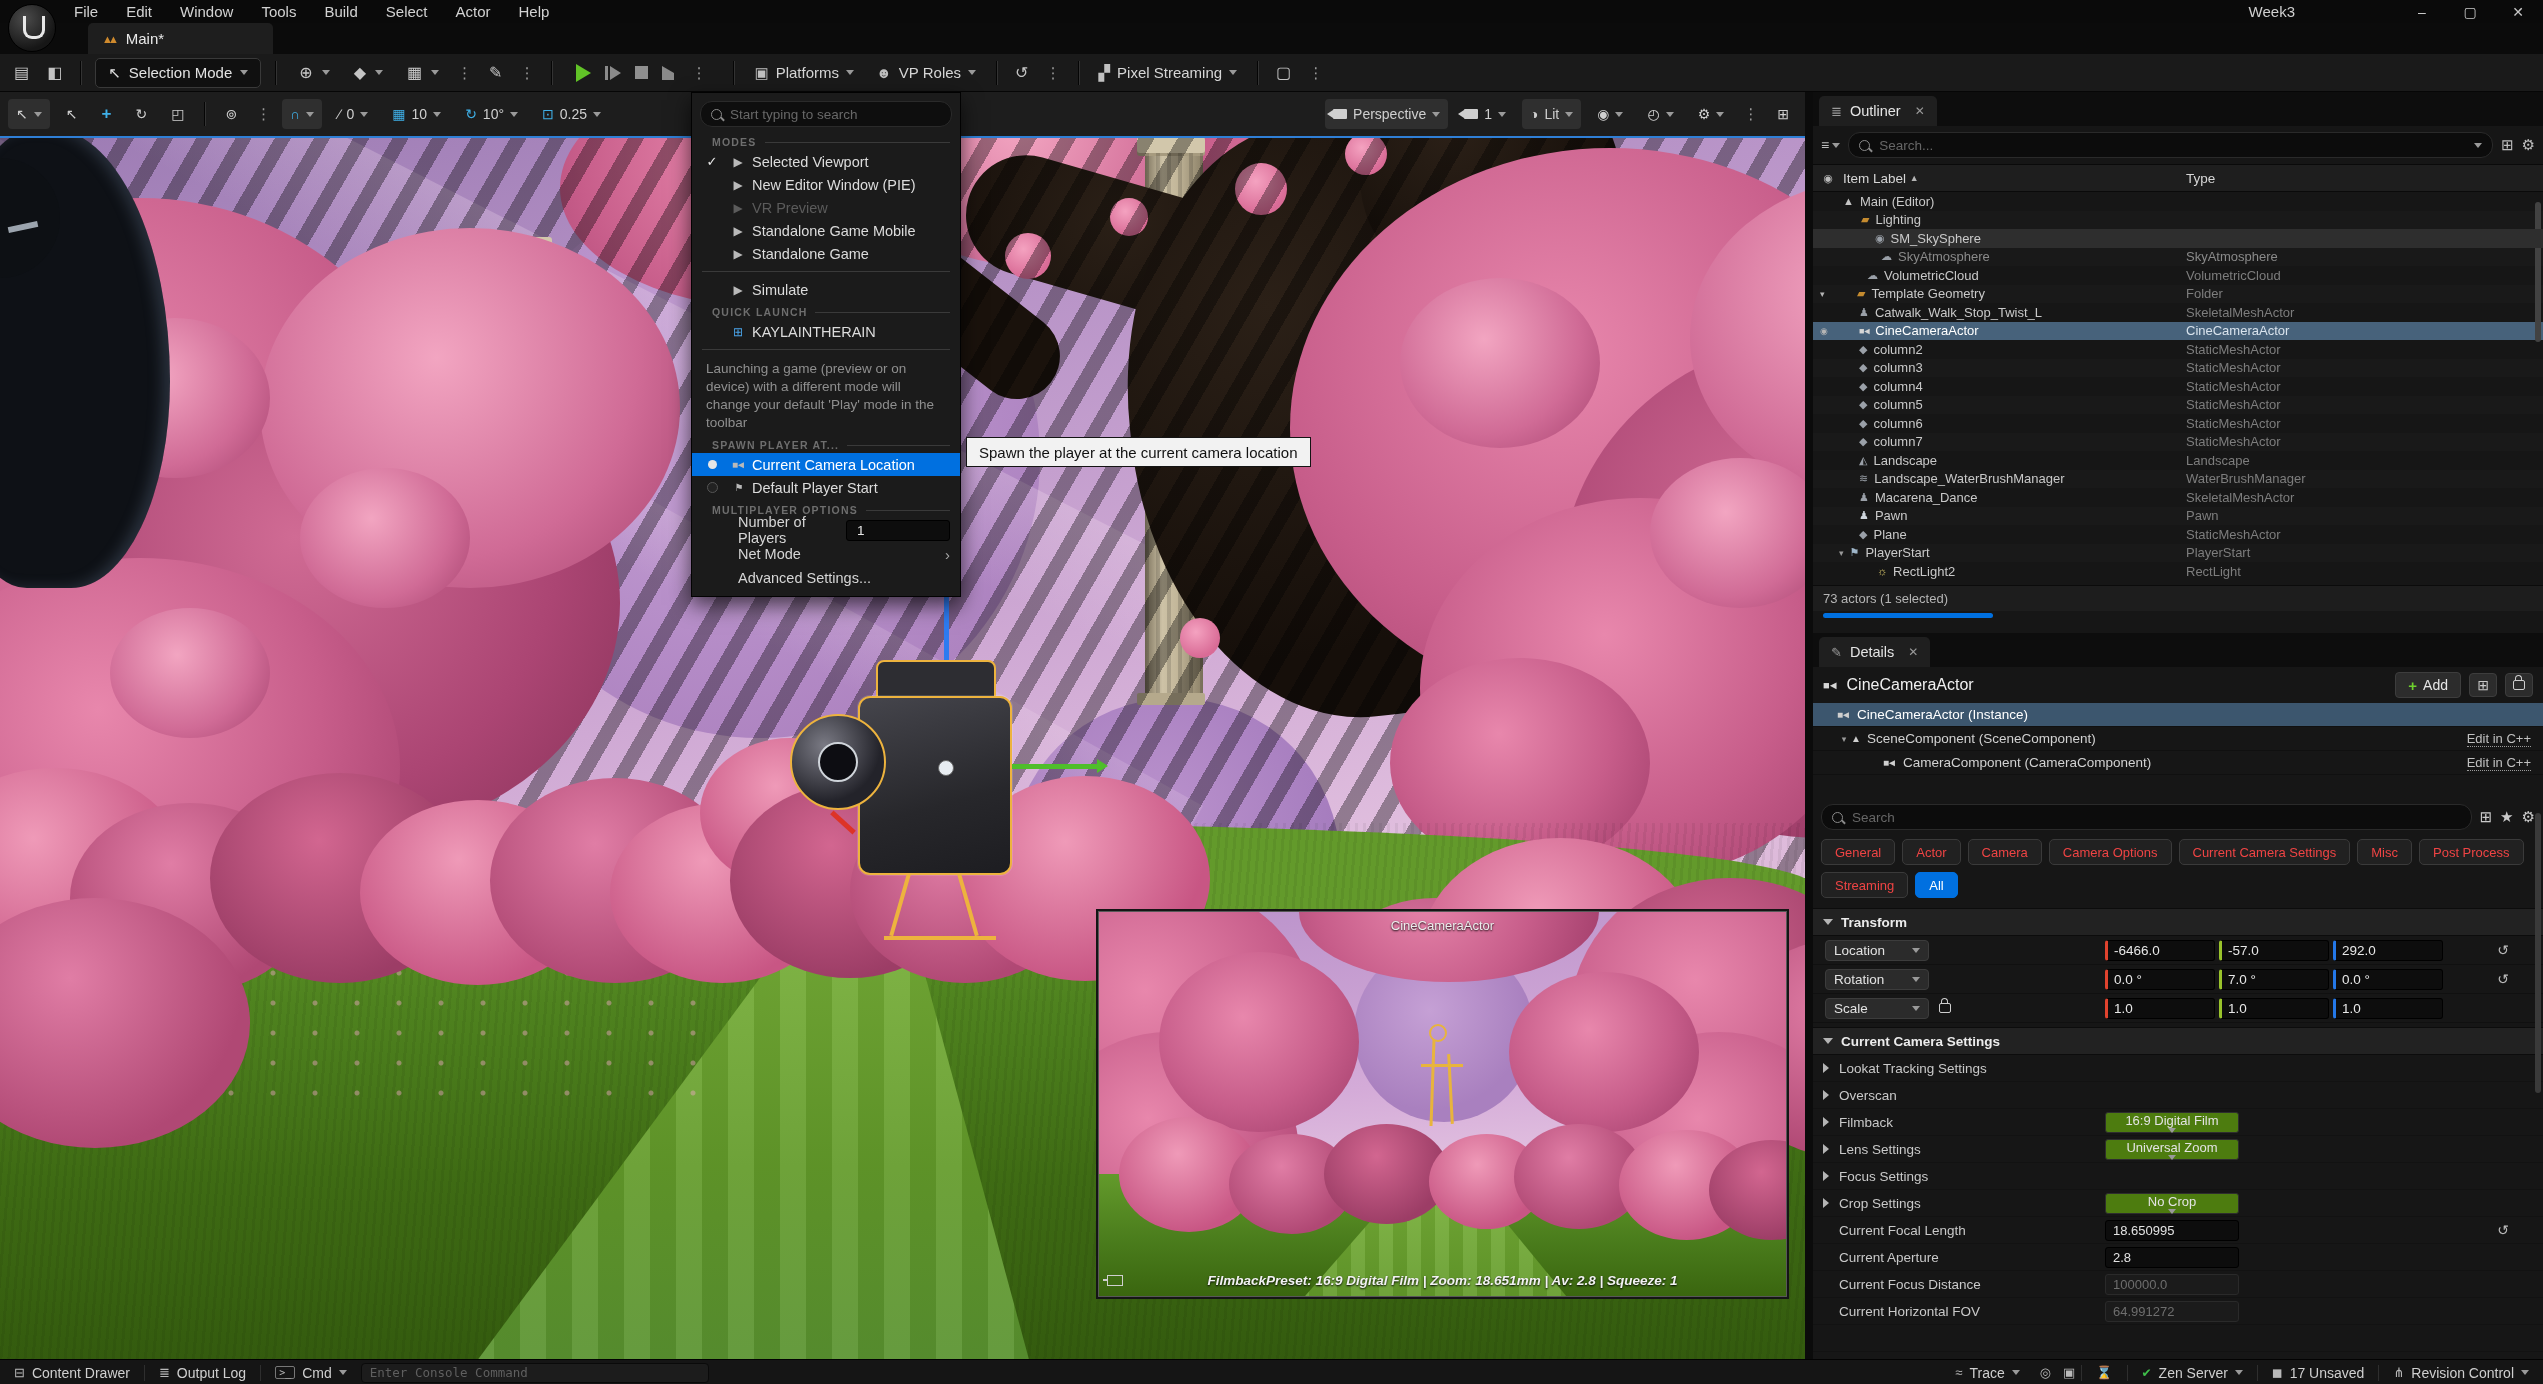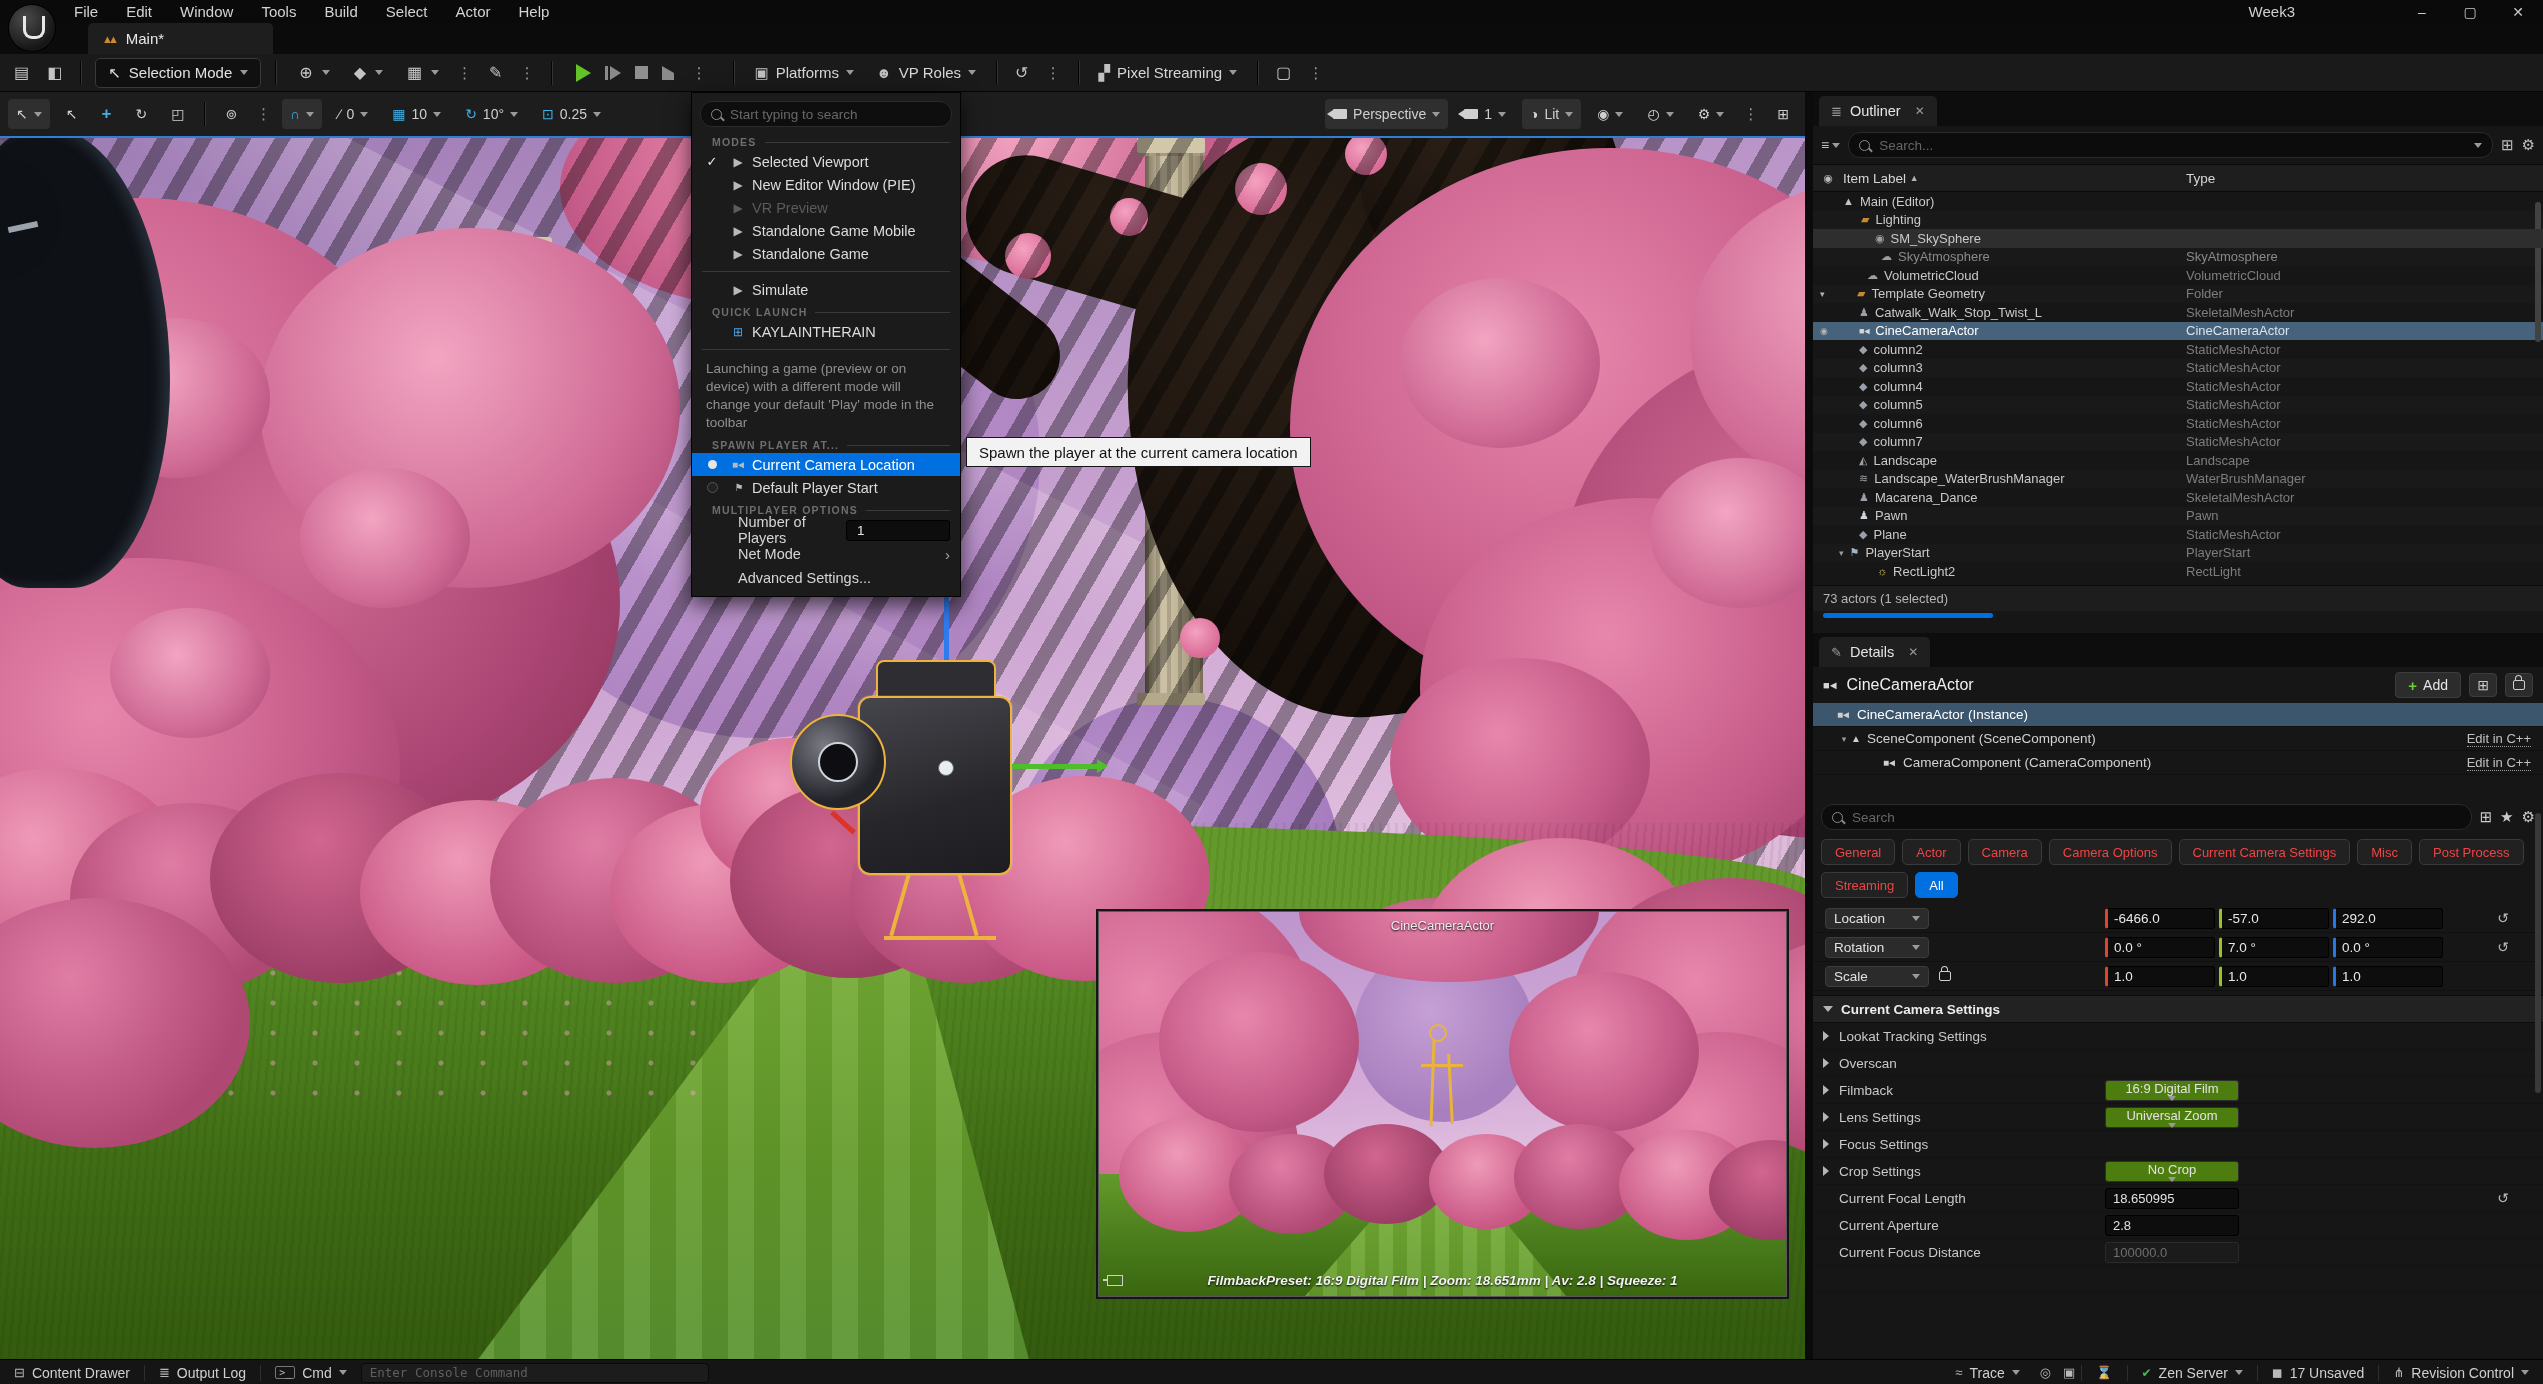--- a/index.html
+++ b/index.html
@@ -1038,20 +1038,24 @@
           <span class="chip">Current Camera Settings</span>
 
           <span class="chip">Misc</span>
 
           <span class="chip">Post Process</span>
 
           <span class="chip">Streaming</span>
 
           <span class="chip active">All</span>
         </div>
+      <div class="sec-h">
+        <span class="tri-d"></span>
+        <span>Transform</span>
+      </div>
       <div>
 
           <div class="trow">
             <span class="tname">
               <span>Location</span>
               <span class="caret"></span>
             </span>
 
             <span class="tfx">
               <span class="tf fx">-6466.0</span>
@@ -1178,20 +1182,29 @@
           <div class="csrow input dim">
             <span class="csarr"></span>
             <span class="cslbl">Current Focus Distance</span>
             <span class="csval">
               <span class="csvtext">100000.0</span>
 
             </span>
 
           </div>
 
+          <div class="csrow input dim">
+            <span class="csarr"></span>
+            <span class="cslbl">Current Horizontal FOV</span>
+            <span class="csval">
+              <span class="csvtext">64.991272</span>
+
+            </span>
+
+          </div>
 
           <div class="csrow exp">
             
             
             
             
           </div>
         </div>
       <div id="dt-vscroll"></div>
     </div>

